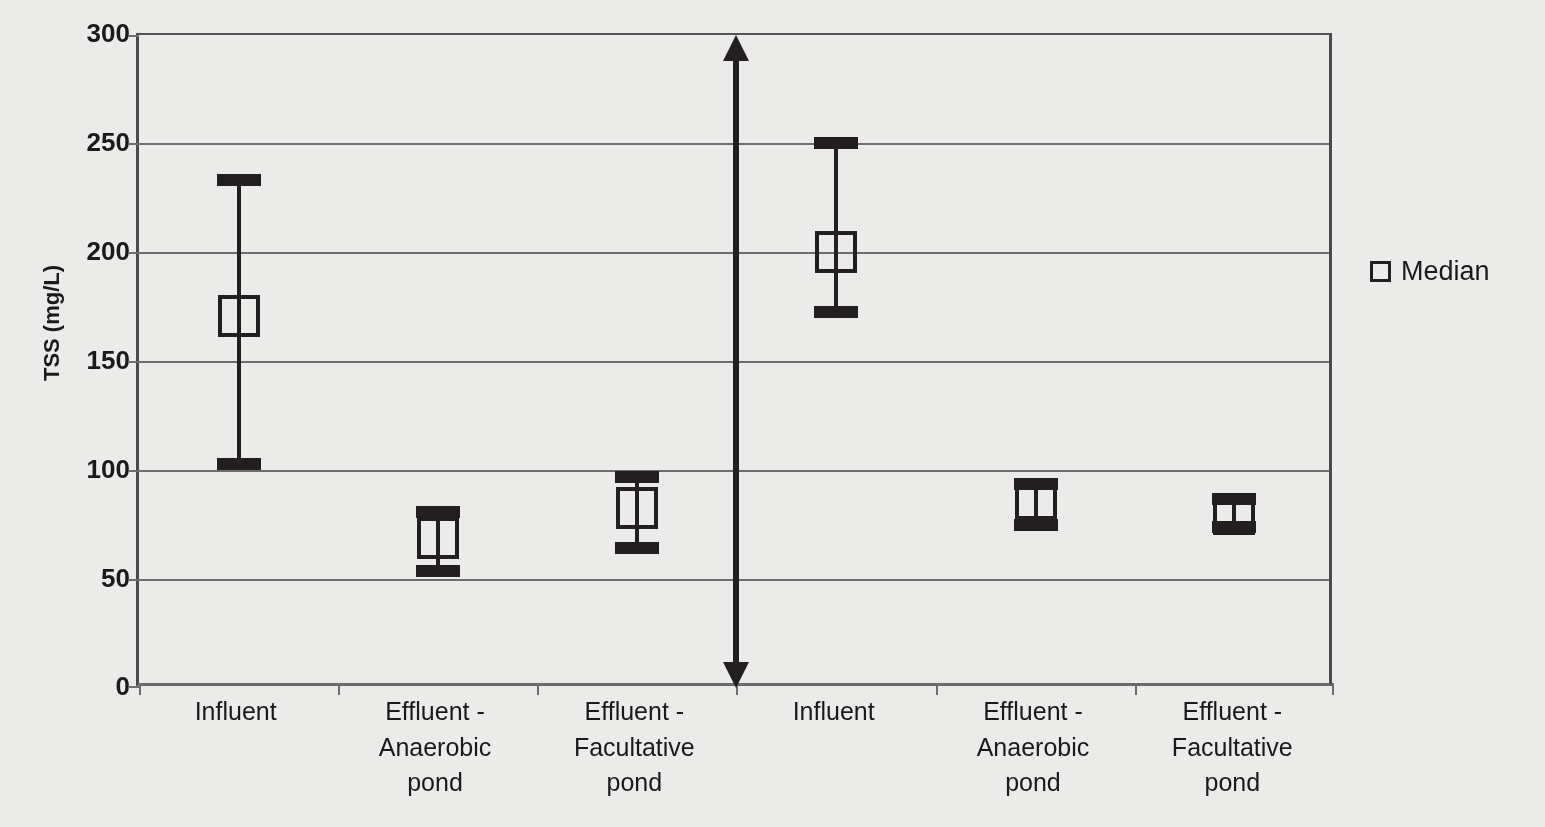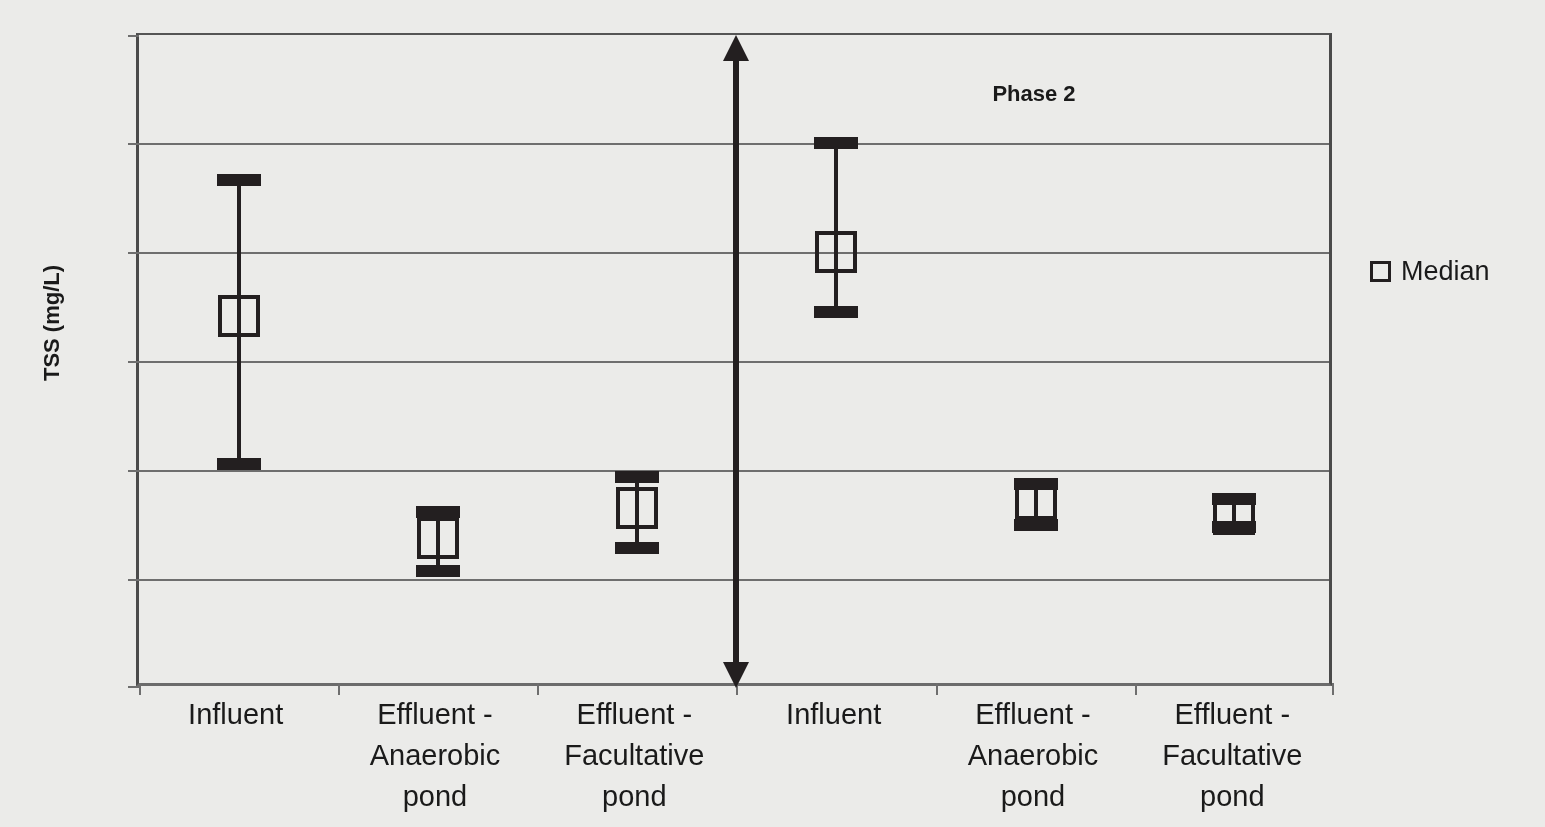--- a/index.html
+++ b/index.html
@@ -169,21 +169,21 @@
     position: absolute;
     left: 136px;
     top: 694px;
     width: 1196px;
     height: 120px;
     display: flex;
   }
   .x-label {
     flex: 1 1 0;
     text-align: center;
-    font-size: 29px;
+    font-size: 25px;
     line-height: 1.42;
     white-space: pre-line;
   }
 
   
   #legend {
     position: absolute;
     left: 1350px;
     top: 248px;
     width: 190px;
@@ -233,20 +233,29 @@
     white-space: nowrap;
   }
 </style>
 </head>
 <body>
 
 <div id="figure">
 
   <div class="y-axis-title">TSS (mg/L)</div>
 
+  <div class="y-tick-col">
+    <div class="y-tick-label" style="top:33px">300</div>
+    <div class="y-tick-label" style="top:142px">250</div>
+    <div class="y-tick-label" style="top:251px">200</div>
+    <div class="y-tick-label" style="top:360px">150</div>
+    <div class="y-tick-label" style="top:469px">100</div>
+    <div class="y-tick-label" style="top:578px">50</div>
+    <div class="y-tick-label" style="top:686px">0</div>
+  </div>
 
   <div id="plot">
 
     <div class="gridline" style="top:108px"></div>
     <div class="gridline" style="top:217px"></div>
     <div class="gridline" style="top:326px"></div>
     <div class="gridline" style="top:435px"></div>
     <div class="gridline" style="top:544px"></div>
 
     <div class="ytick-mark" style="top:0px"></div>
@@ -259,21 +268,20 @@
 
     <div class="xtick-mark" style="left:0px"></div>
     <div class="xtick-mark" style="left:199px"></div>
     <div class="xtick-mark" style="left:398px"></div>
     <div class="xtick-mark" style="left:597px"></div>
     <div class="xtick-mark" style="left:797px"></div>
     <div class="xtick-mark" style="left:996px"></div>
     <div class="xtick-mark" style="left:1193px"></div>
 
     <div class="phase-label" style="left:597px; width:596px; top:44px">
-      <div>Phase 2</div>
     </div>
 
     <div class="series-group" style="left:0px; width:199px">
       <div class="whisker-line" style="top:144px; height:290px"></div>
       <div class="cap" style="top:139px"></div>
       <div class="cap" style="top:423px"></div>
       <div class="median-box" style="top:281px"></div>
     </div>
 
     <div class="series-group" style="left:199px; width:199px">

